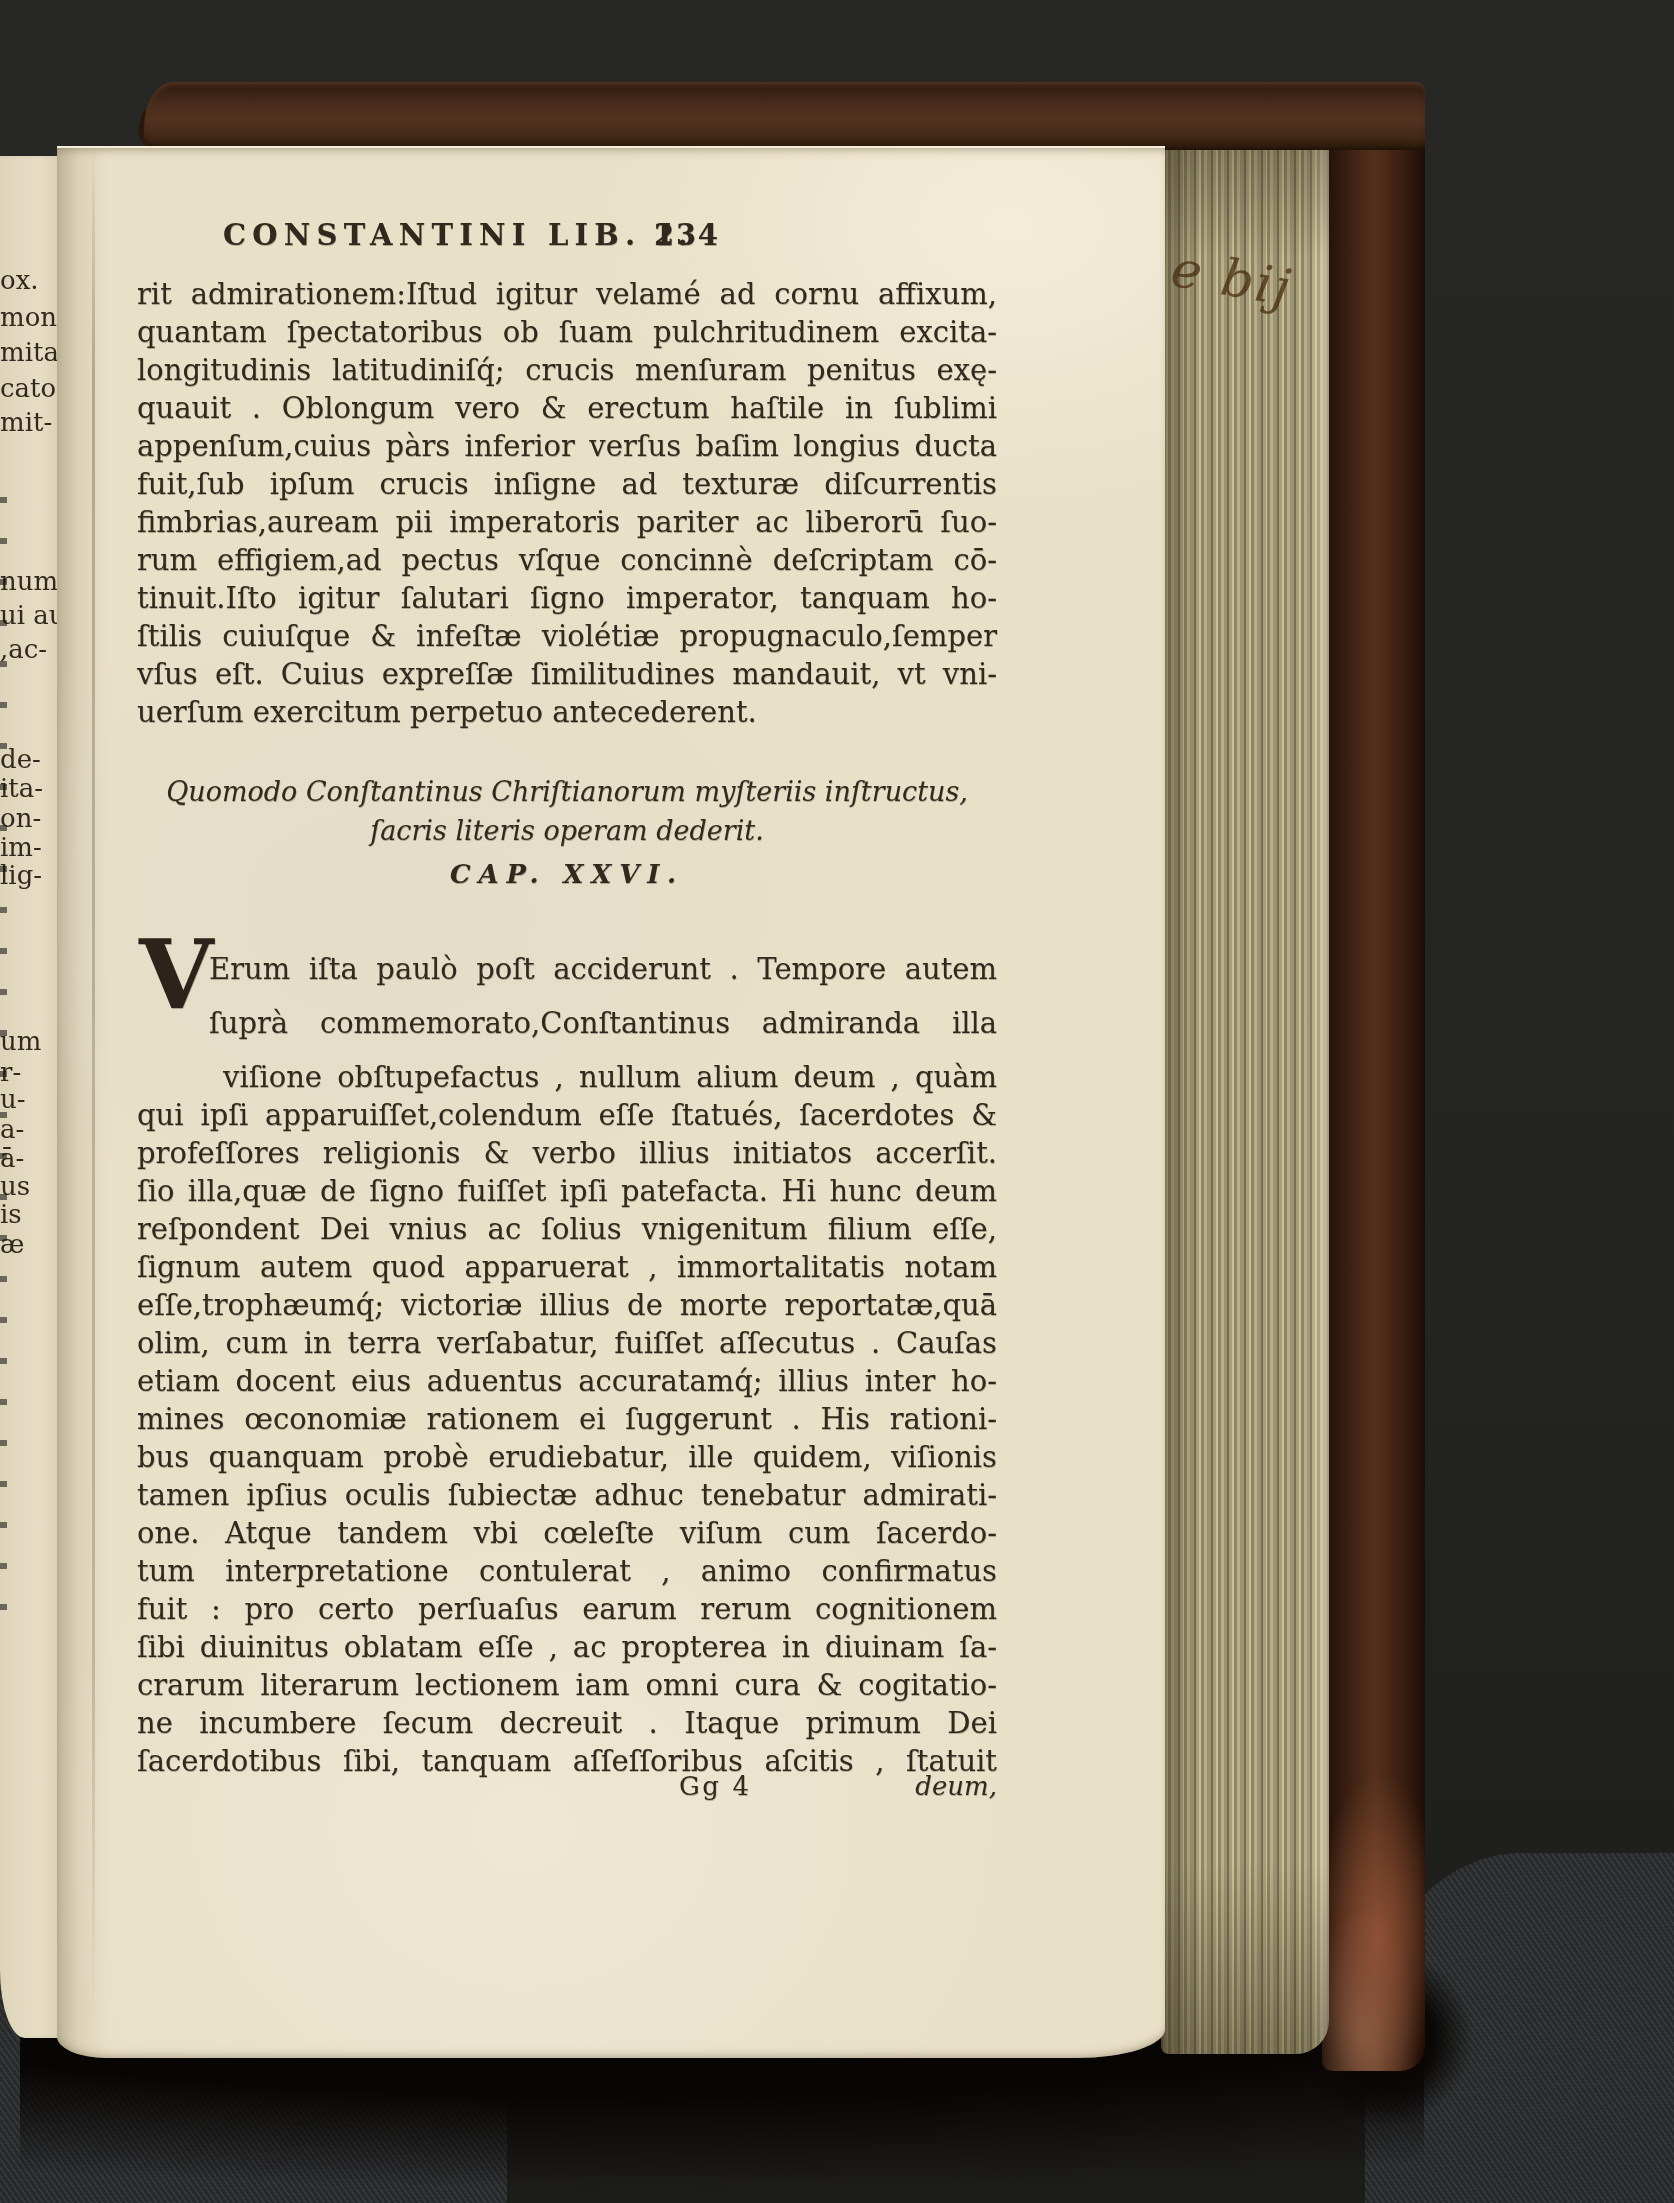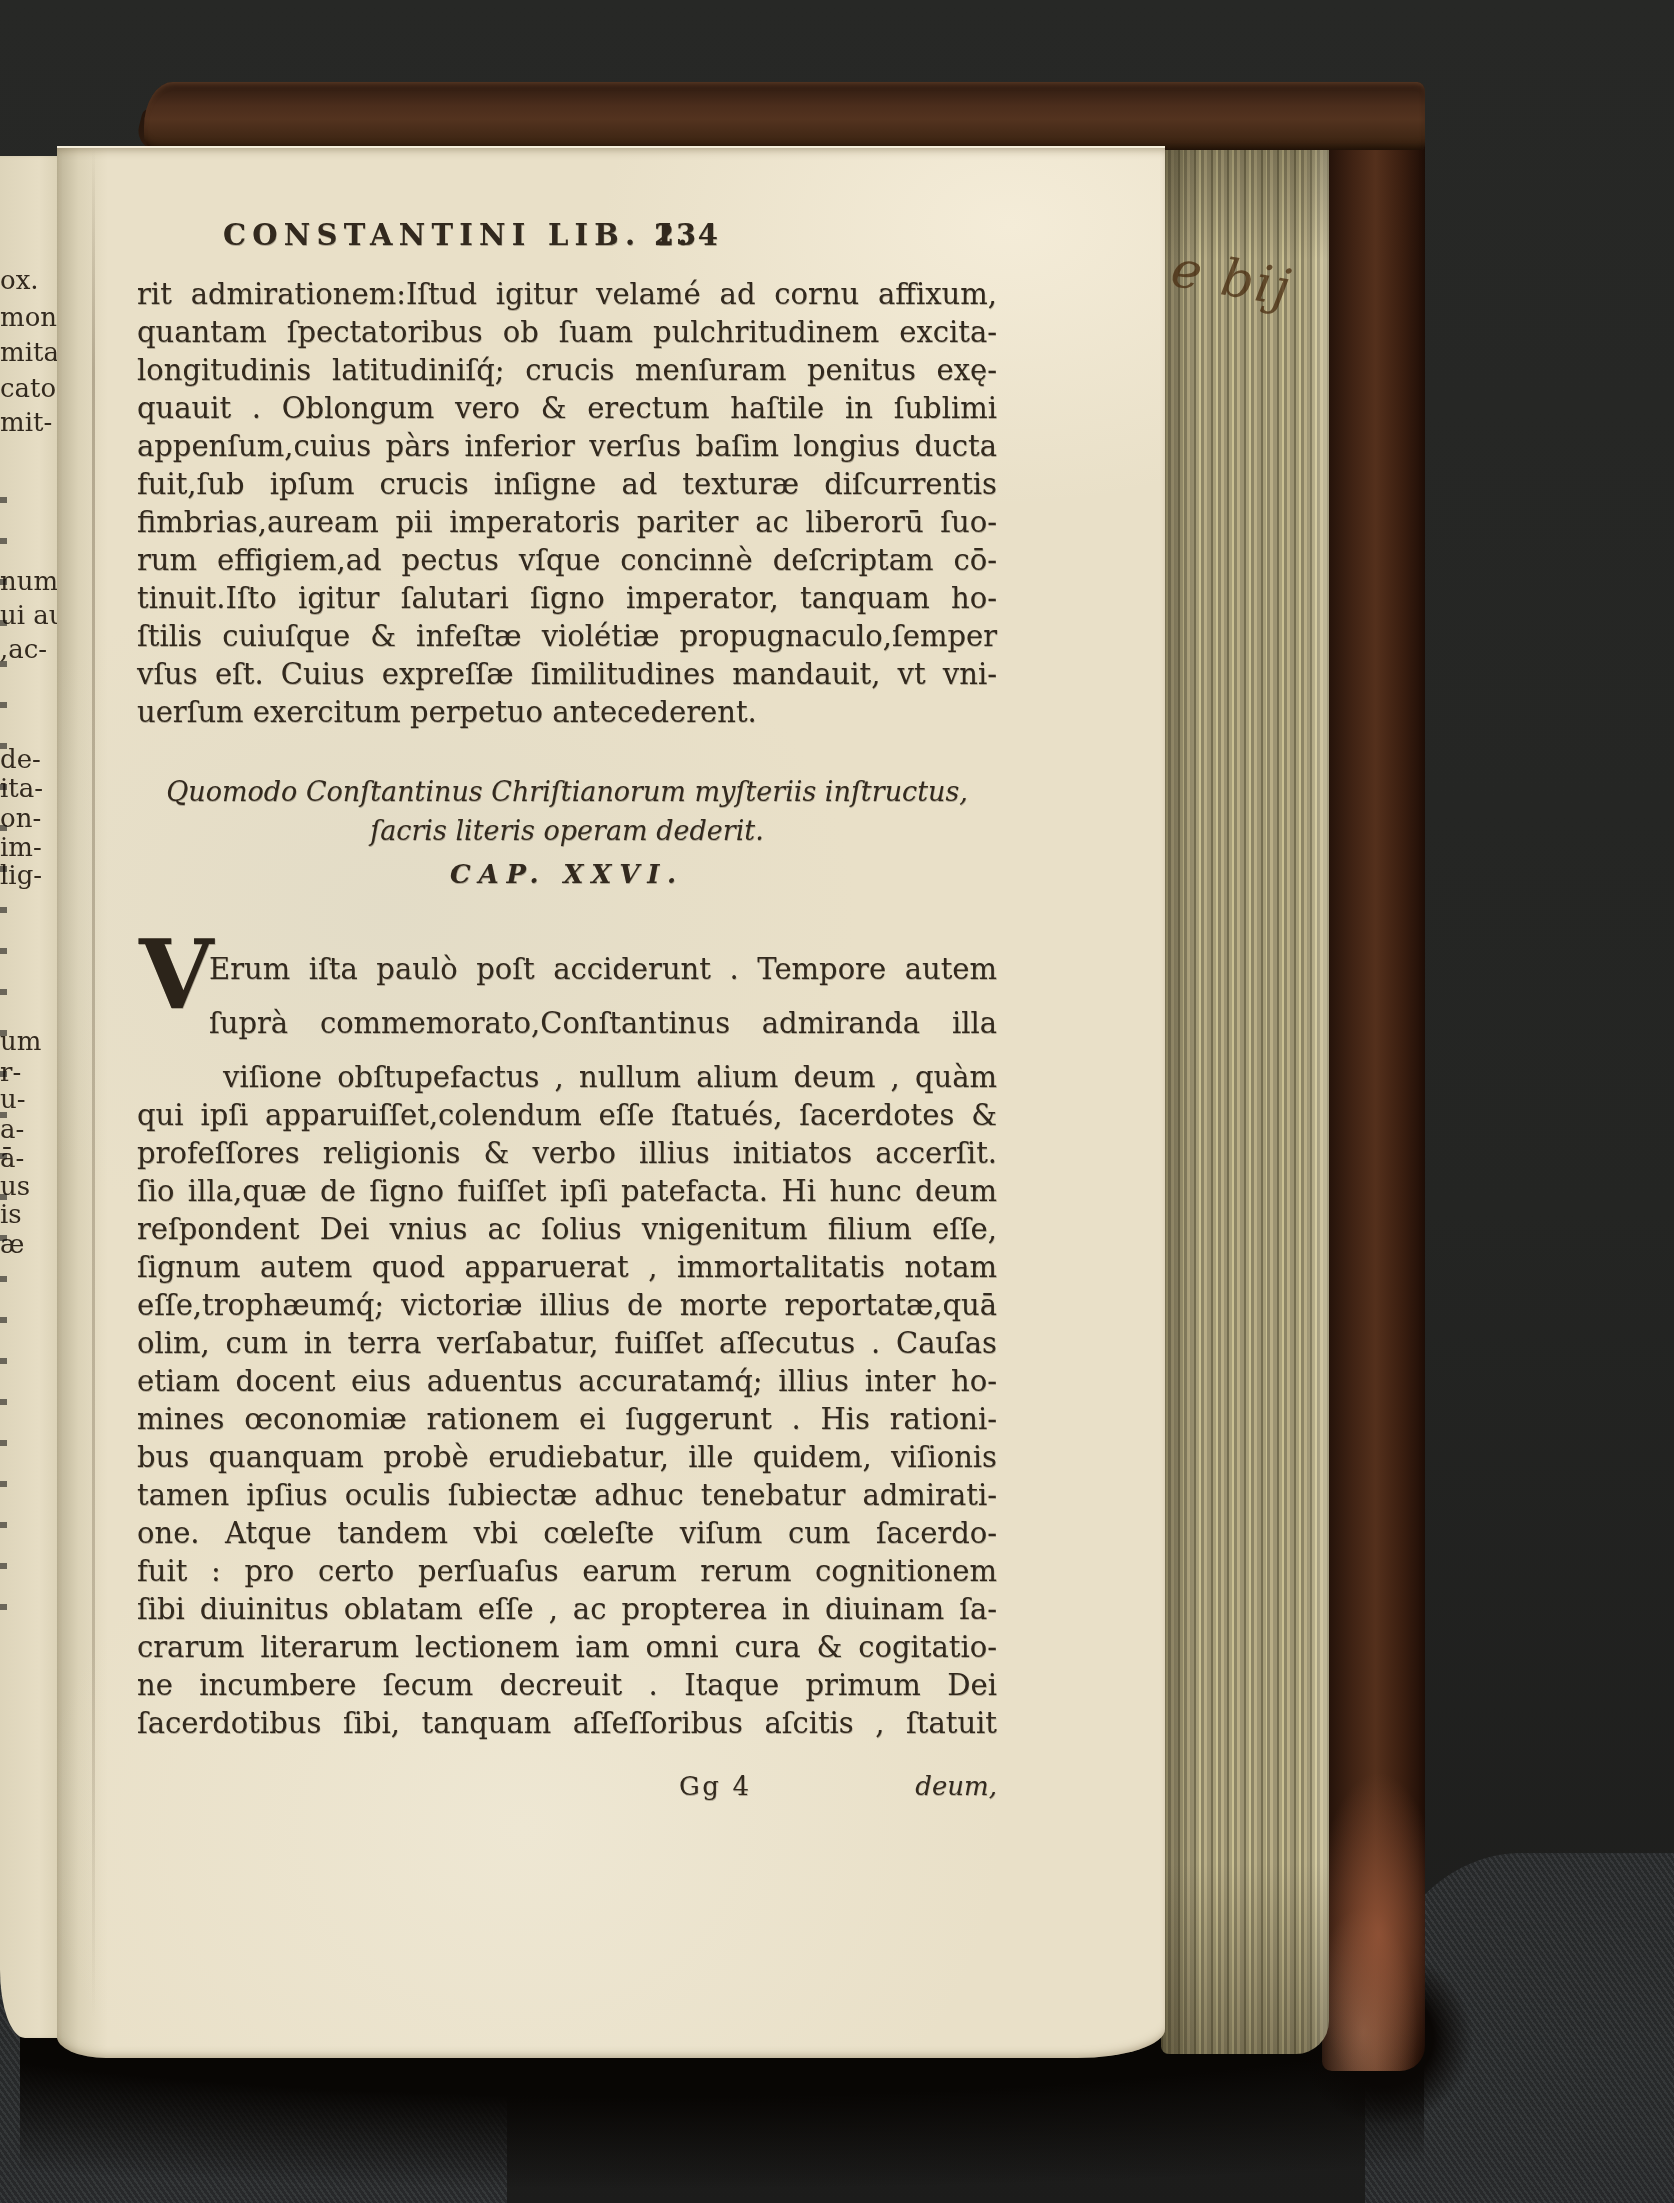--- a/index.html
+++ b/index.html
@@ -203,20 +203,21 @@
             <div class="line">ſio illa,quæ de ſigno fuiſſet ipſi patefacta. Hi hunc deum</div>
             <div class="line">reſpondent Dei vnius ac ſolius vnigenitum filium eſſe,</div>
             <div class="line">ſignum autem quod apparuerat , immortalitatis notam</div>
             <div class="line">eſſe,trophæumq́; victoriæ illius de morte reportatæ,quā</div>
             <div class="line">olim, cum in terra verſabatur, fuiſſet aſſecutus .  Cauſas</div>
             <div class="line">etiam docent eius aduentus accuratamq́; illius inter ho-</div>
             <div class="line">mines œconomiæ rationem ei ſuggerunt . His rationi-</div>
             <div class="line">bus quanquam probè erudiebatur, ille quidem, viſionis</div>
             <div class="line">tamen ipſius oculis ſubiectæ adhuc tenebatur admirati-</div>
             <div class="line">one.  Atque tandem vbi cœleſte viſum cum ſacerdo-</div>
+            <div class="line">tum interpretatione contulerat , animo confirmatus</div>
             <div class="line">fuit : pro certo perſuaſus earum rerum cognitionem</div>
             <div class="line">ſibi diuinitus oblatam eſſe , ac propterea in diuinam ſa-</div>
             <div class="line">crarum literarum lectionem iam omni cura &amp; cogitatio-</div>
             <div class="line">ne incumbere ſecum decreuit .  Itaque primum Dei</div>
             <div class="line">ſacerdotibus ſibi, tanquam aſſeſſoribus aſcitis , ſtatuit</div>
           </div>
       </div>
 
       <div class="footer-row">
         <span class="sig">Gg 4</span>

